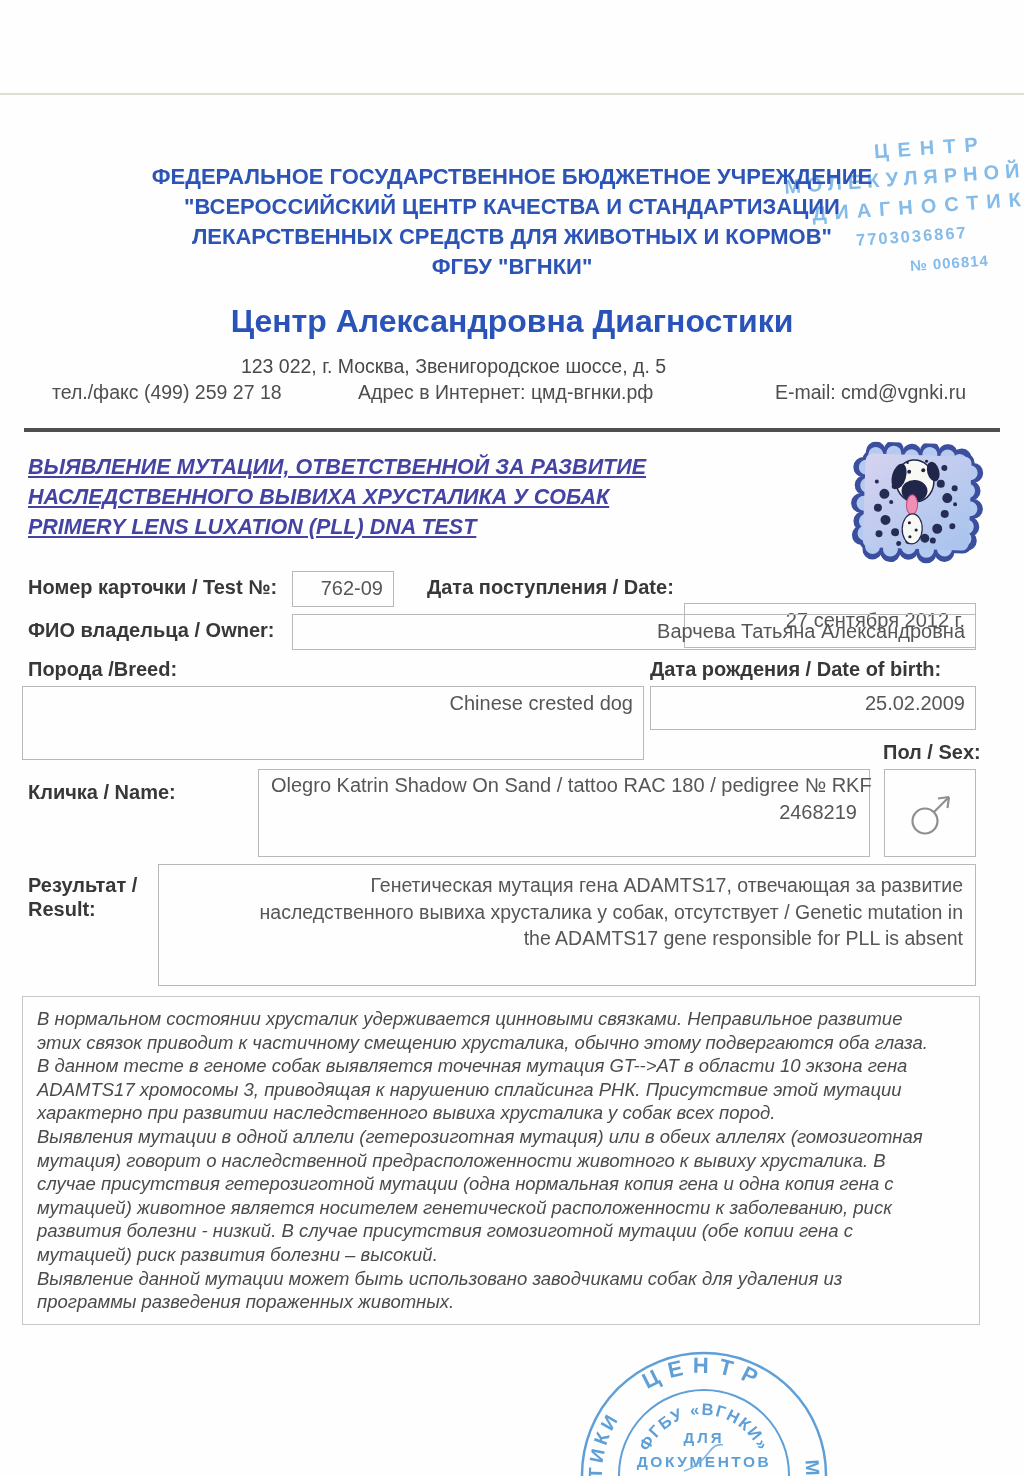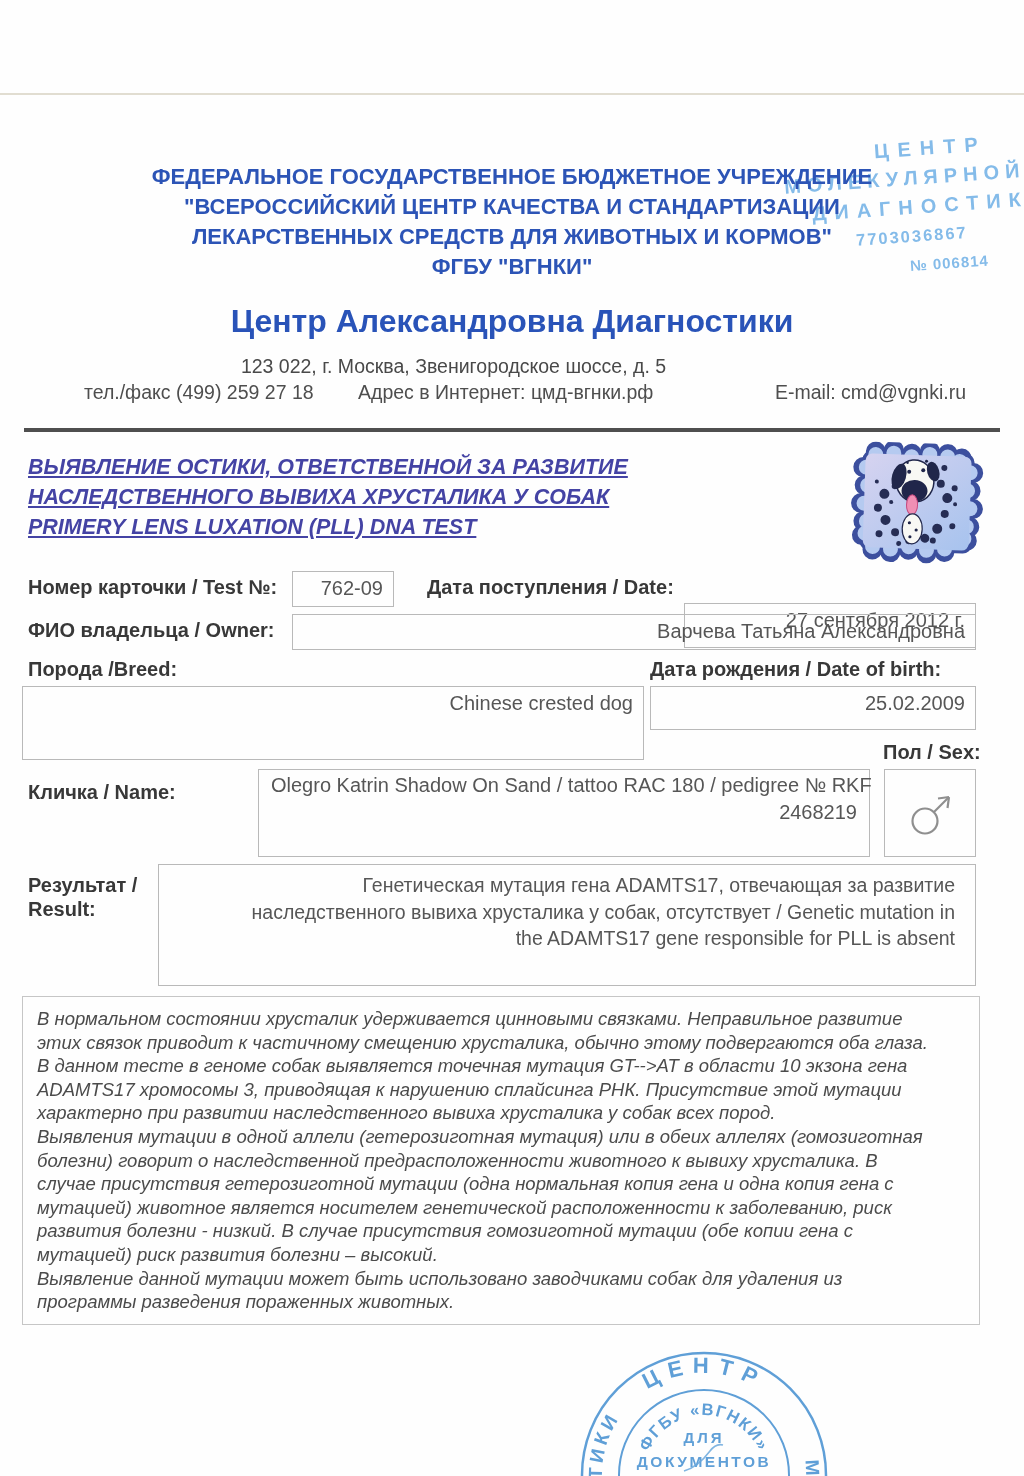--- a/index.html
+++ b/index.html
@@ -25,21 +25,21 @@
   .org-block{
     left:0;top:162px;width:1024px;text-align:center;z-index:2;
     color:#2c54b6;font-weight:bold;font-size:22px;line-height:30px;
   }
   .center-title{
     left:0;top:303px;width:1024px;text-align:center;z-index:2;
     color:#2953b8;font-weight:bold;font-size:32px;
   }
   .address{left:0;top:355px;width:907px;text-align:center;color:#494949;font-size:19.5px;}
   .contact-row{left:0;top:381px;width:1024px;color:#4e4e4e;font-size:19.5px;}
-  .contact-phone{position:absolute;left:52px;top:0;margin-left:32px;}
+  .contact-phone{position:absolute;left:52px;top:0;}
   .contact-web{position:absolute;left:358px;top:0;}
   .contact-email{position:absolute;right:58px;top:0;}
   .rule{left:24px;top:428px;width:976px;height:4px;background:#4f4f4f;}
   
   .test-title{
     left:28px;top:452px;color:#4443a4;font-weight:bold;font-style:italic;
     font-size:21.5px;line-height:30px;
   }
   .test-title div{text-decoration:underline;}
   
@@ -88,21 +88,21 @@
 
   <div class="abs contact-row">
     <span class="contact-phone">тел./факс (499) 259 27 18</span>
     <span class="contact-web">Адрес в Интернет: цмд-вгнки.рф</span>
     <span class="contact-email">E-mail: cmd@vgnki.ru</span>
   </div>
 
   <div class="abs rule"></div>
 
   <div class="abs test-title">
-    <div>ВЫЯВЛЕНИЕ ОСТИКИ, ОТВЕТСТВЕННОЙ ЗА РАЗВИТИЕ</div>
+    <div>ВЫЯВЛЕНИЕ МУТАЦИИ, ОТВЕТСТВЕННОЙ ЗА РАЗВИТИЕ</div>
     <div>НАСЛЕДСТВЕННОГО ВЫВИХА ХРУСТАЛИКА У СОБАК</div>
     <div>PRIMERY LENS LUXATION (PLL) DNA TEST</div>
   </div>
 
   <div class="abs dog-stamp">
     <svg width="134" height="122" viewBox="0 0 134 122">
       <defs>
         <linearGradient id="stampGrad" x1="0" y1="0" x2="1" y2="1">
           <stop offset="0" stop-color="#d6d3f0"></stop>
             <stop offset="1" stop-color="#a7c3ee"></stop>
@@ -231,34 +231,34 @@
   <div class="abs box" style="left:884px;top:769px;width:92px;height:88px">
     <svg width="56" height="56" viewBox="0 0 56 56" style="margin:15px 0 0 20px">
       <circle cx="20" cy="36" r="12.5" fill="none" stroke="#8f8f8f" stroke-width="2.2"></circle>
       <line x1="29" y1="27" x2="44" y2="12" stroke="#8f8f8f" stroke-width="2.2"></line>
       <path d="M44,12 L33,13.5 M44,12 L42.5,23" fill="none" stroke="#8f8f8f" stroke-width="2.2"></path>
     </svg>
   </div>
 
   <div class="abs lab" style="left:28px;top:874px">Результат /</div>
   <div class="abs lab" style="left:28px;top:898px">Result:</div>
-  <div class="abs box pre-lines" style="left:158px;top:864px;width:818px;height:122px;padding:7px 20px">
+  <div class="abs box pre-lines" style="left:158px;top:864px;width:818px;height:122px;padding:7px 12px">
       <div class="val" style="padding:0;line-height:26.5px;font-size:19.5px">Генетическая мутация гена ADAMTS17, отвечающая за развитие</div>
       <div class="val" style="padding:0;line-height:26.5px;font-size:19.5px">наследственного вывиха хрусталика  у собак, отсутствует / Genetic mutation in</div>
       <div class="val" style="padding:0;line-height:26.5px;font-size:19.5px">the ADAMTS17 gene responsible for PLL is absent</div>
     </div>
 
   <div class="abs expl">
       <div>В нормальном состоянии хрусталик удерживается цинновыми связками. Неправильное развитие</div>
       <div>этих связок приводит к частичному смещению хрусталика, обычно этому подвергаются оба глаза.</div>
       <div>В данном тесте в геноме собак выявляется точечная мутация GT--&gt;AT в области 10 экзона гена</div>
       <div>ADAMTS17 хромосомы 3, приводящая к нарушению сплайсинга РНК. Присутствие этой мутации</div>
       <div>характерно при развитии наследственного вывиха хрусталика  у собак всех пород.</div>
       <div>Выявления мутации в одной аллели (гетерозиготная мутация) или в обеих аллелях (гомозиготная</div>
-      <div>болезни) говорит о наследственной предрасположенности животного к вывиху хрусталика. В</div>
+      <div>мутация) говорит о наследственной предрасположенности животного к вывиху хрусталика. В</div>
       <div>случае присутствия гетерозиготной мутации (одна нормальная копия гена и одна копия гена с</div>
       <div>мутацией) животное является носителем генетической расположенности к заболеванию, риск</div>
       <div>развития болезни - низкий. В случае присутствия гомозиготной мутации (обе копии гена с</div>
       <div>мутацией) риск развития болезни – высокий.</div>
       <div>Выявление данной мутации может быть использовано заводчиками собак для удаления из</div>
       <div>программы разведения пораженных животных.</div>
     </div>
 
   <div class="abs bottom-stamp">
     <svg width="280" height="136" viewBox="0 0 280 136">

